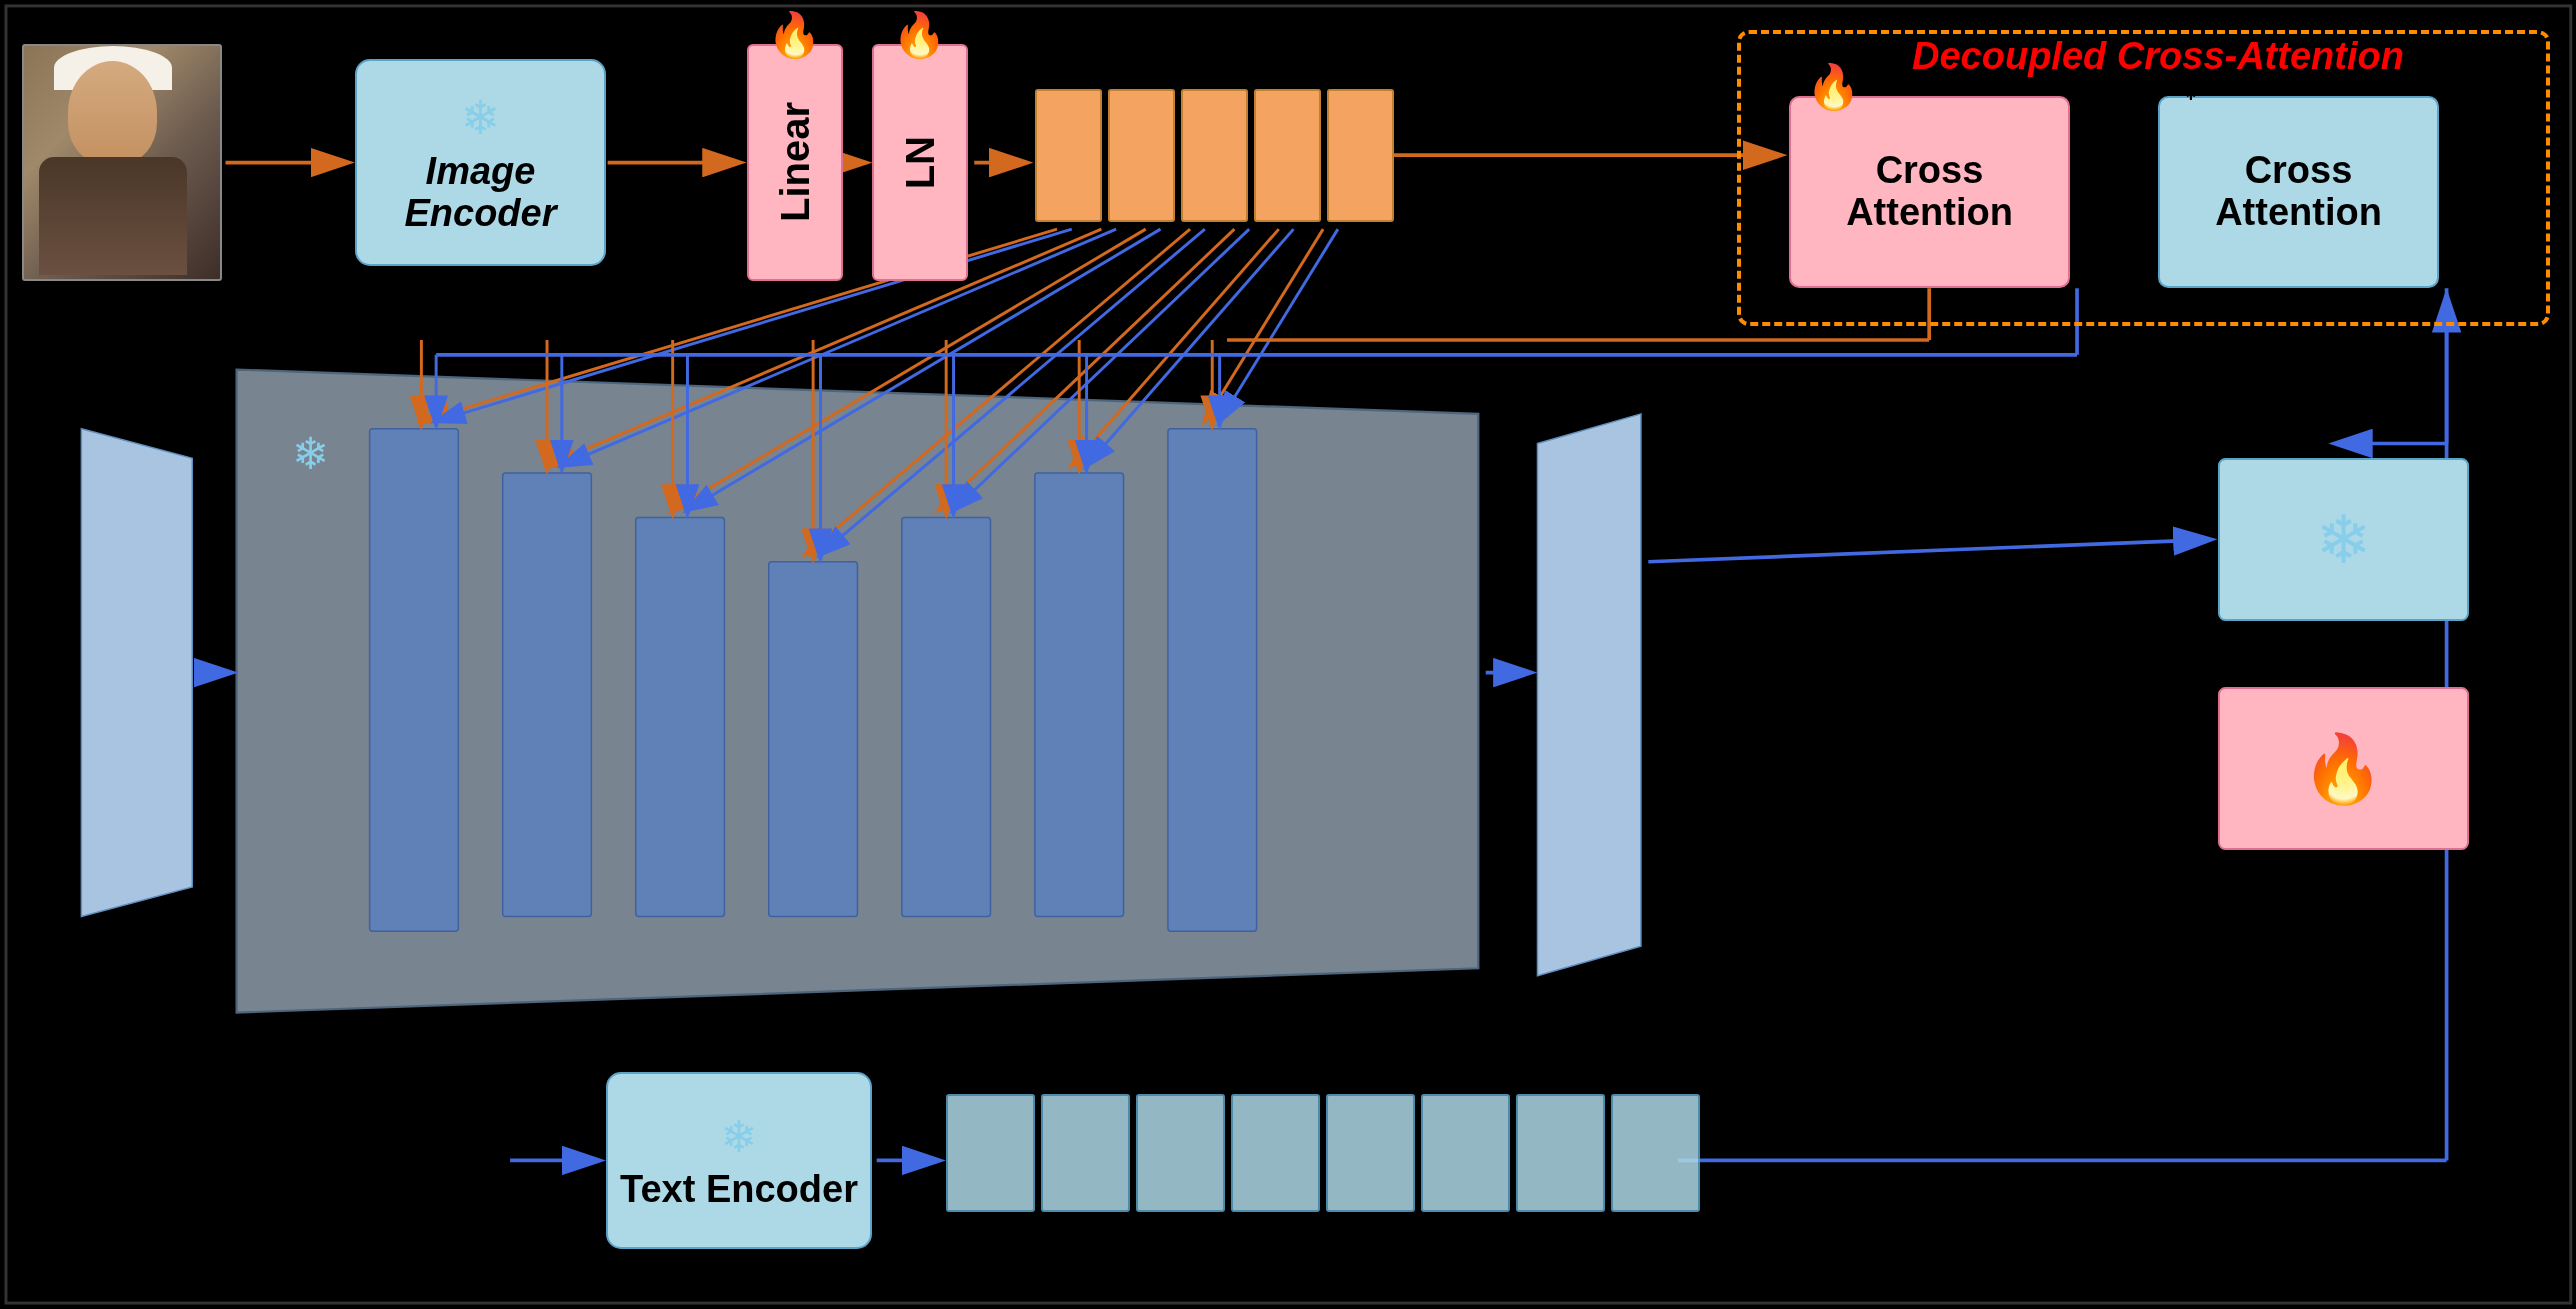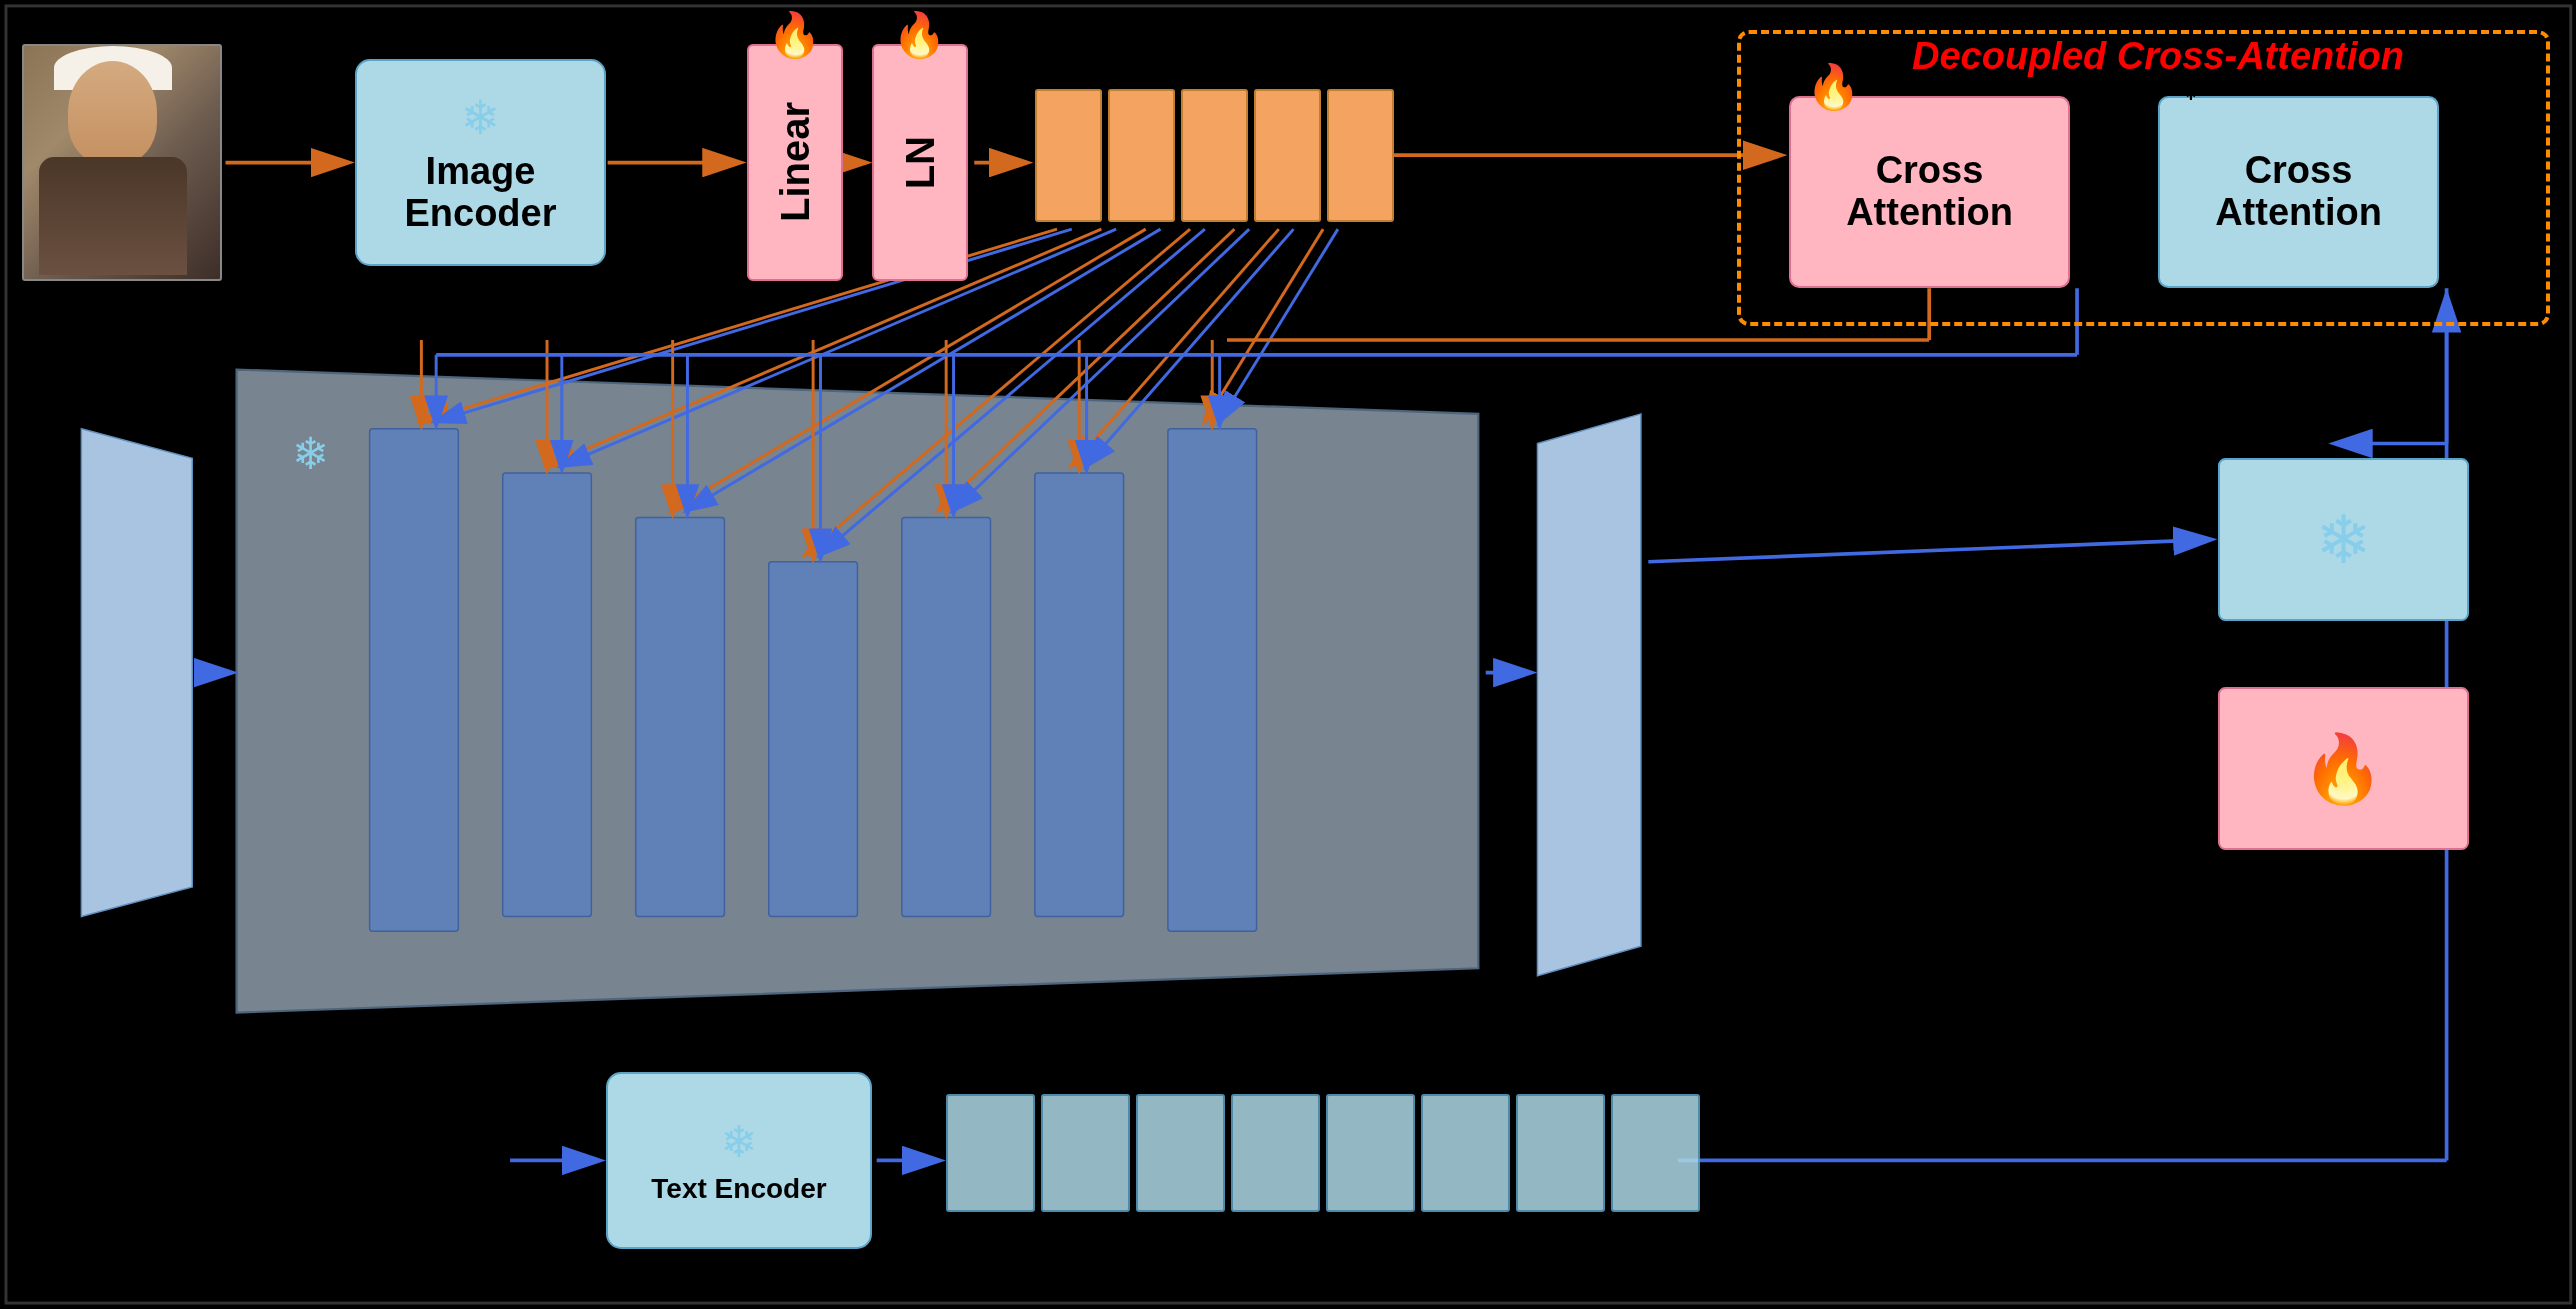--- a/index.html
+++ b/index.html
@@ -68,20 +68,21 @@
     .image-encoder .snowflake {
       font-size: 47px;
       color: #87CEEB;
     }
     .image-encoder .label {
       font-size: 38px;
       font-weight: 900;
       color: #000;
       text-align: center;
       line-height: 1.1;
+      font-style: italic;
     }
 
     
     .linear-box {
       position: absolute;
       top: 44px; left: 747px;
       width: 96px; height: 237px;
       background: #FFB6C1;
       border: 2.2px solid #E07090;
       border-radius: 6px;
@@ -231,21 +232,21 @@
       flex-direction: column;
       align-items: center;
       justify-content: center;
       gap: 6px;
     }
     .text-encoder .snowflake {
       font-size: 44px;
       color: #87CEEB;
     }
     .text-encoder .label {
-      font-size: 28px;
+      font-size: 38px;
       font-weight: 900;
       color: #000;
       text-align: center;
     }
 
     
     .text-tokens {
       position: absolute;
       top: 1094px; left: 946px;
       display: flex;

